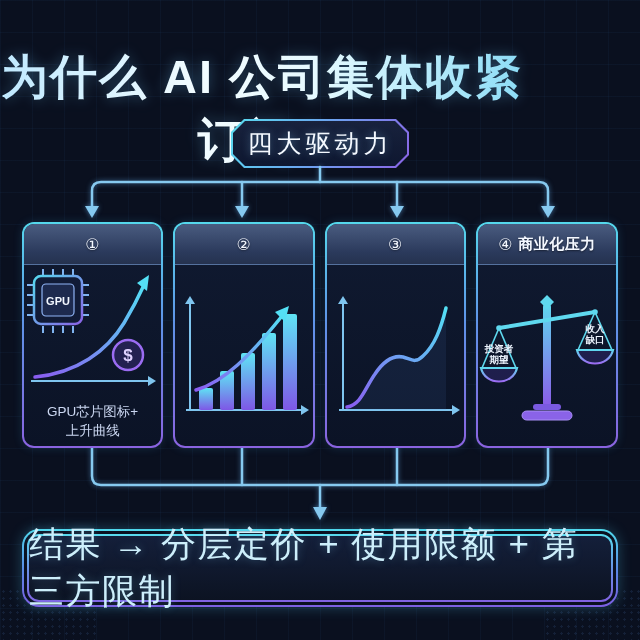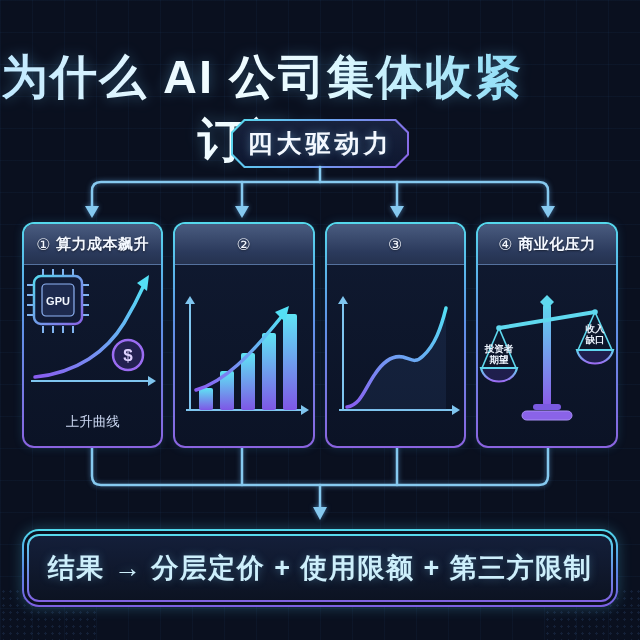--- a/index.html
+++ b/index.html
@@ -36,21 +36,21 @@
     position:absolute;left:231px;top:119px;width:178px;height:49px;
     background:linear-gradient(120deg,#58dcef 0%,#6aa8f0 45%,#8a63e6 100%);
     clip-path:polygon(13px 0%, calc(100% - 13px) 0%, 100% 13px, 100% calc(100% - 13px), calc(100% - 13px) 100%, 13px 100%, 0% calc(100% - 13px), 0% 13px);
     filter:drop-shadow(0 0 6px rgba(100,200,255,0.4));
   }
   .badge-inner{
     position:absolute;left:2px;top:2px;right:2px;bottom:2px;
     background:linear-gradient(180deg,#18223d 0%,#0e1730 100%);
     clip-path:polygon(12px 0%, calc(100% - 12px) 0%, 100% 12px, 100% calc(100% - 12px), calc(100% - 12px) 100%, 12px 100%, 0% calc(100% - 12px), 0% 12px);
     display:flex;align-items:center;justify-content:center;
-    color:#f4f9ff;font-size:25px;font-weight:700;letter-spacing:4px;
+    color:#f4f9ff;font-size:25px;font-weight:400;letter-spacing:4px;
     text-shadow:0 0 8px rgba(140,210,255,.45);
   }
 
   .connectors{position:absolute;left:0;top:0;z-index:1;pointer-events:none;}
 
   .cards{
     position:absolute;left:22px;top:222px;width:596px;height:226px;
     display:flex;gap:10px;z-index:2;
   }
   .card{
@@ -90,21 +90,21 @@
     background:#0a1020;padding:3px;
   }
   .result-frame{
     width:100%;height:100%;box-sizing:border-box;border-radius:12px;padding:2px;
     background:linear-gradient(180deg,#58dcee 0%,#6b8fe8 55%,#8161e2 100%);
   }
   .result-box{
     width:100%;height:100%;box-sizing:border-box;border-radius:10px;
     background:linear-gradient(180deg,#141f3a 0%,#0c1322 100%);
     display:flex;align-items:center;justify-content:center;
-    color:#cdeffb;font-size:27px;font-weight:700;letter-spacing:1.5px;
+    color:#cdeffb;font-size:35px;font-weight:400;letter-spacing:1.5px;
     text-shadow:0 0 8px rgba(120,210,255,.35);
   }
 
   svg text{font-family:"Liberation Sans","DejaVu Sans",sans-serif;}
 </style>
 </head>
 <body>
 
 <div class="stage">
 
@@ -136,21 +136,20 @@
       <polygon points="313,507 327,507 320,520"></polygon>
     </g>
   </svg>
 
   <div class="cards">
 
     <div class="card">
       <div class="card-inner">
         <div class="card-header">
           <span class="num">①</span>
-          <span>算力成本飙升</span>
         </div>
         <div class="card-body">
           <svg width="136" height="126" viewBox="0 0 136 126">
             <defs>
               <linearGradient id="g1" x1="0" y1="1" x2="1" y2="0">
                 <stop offset="0" stop-color="#8a5cf0"></stop>
                   <stop offset="1" stop-color="#54e0f5"></stop>
               </linearGradient>
               <linearGradient id="chipG" x1="0" y1="0" x2="1" y2="1">
                 <stop offset="0" stop-color="#56d9ee"></stop>
@@ -186,20 +185,21 @@
             <rect x="17" y="17" width="32" height="32" rx="4" fill="#1d2a4e" stroke="#8fb4f5" stroke-width="1.2"></rect>
             <text x="33" y="37.5" text-anchor="middle" font-size="11" font-weight="bold" fill="#f2f7ff">GPU</text>
 
             <g>
               <circle cx="103" cy="88" r="15" fill="rgba(70,50,140,0.40)" stroke="#9b6cf2" stroke-width="2.5"></circle>
               <text x="103" y="94" text-anchor="middle" font-size="17" font-weight="bold" fill="#dfd2ff">$</text>
             </g>
           </svg>
         </div>
         <div class="card-caption">
+          <div>GPU芯片图标+</div>
           <div>上升曲线</div>
         </div>
       </div>
     </div>
 
     <div class="card">
       <div class="card-inner">
         <div class="card-header">
           <span class="num">②</span>
         </div>

